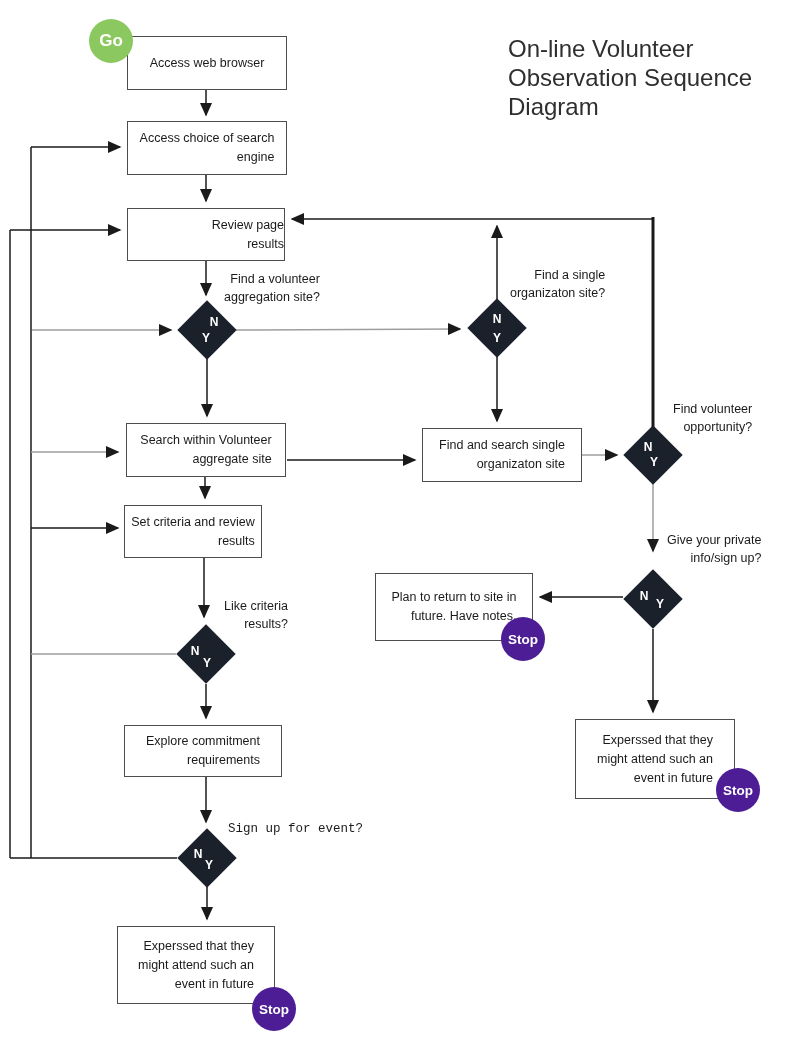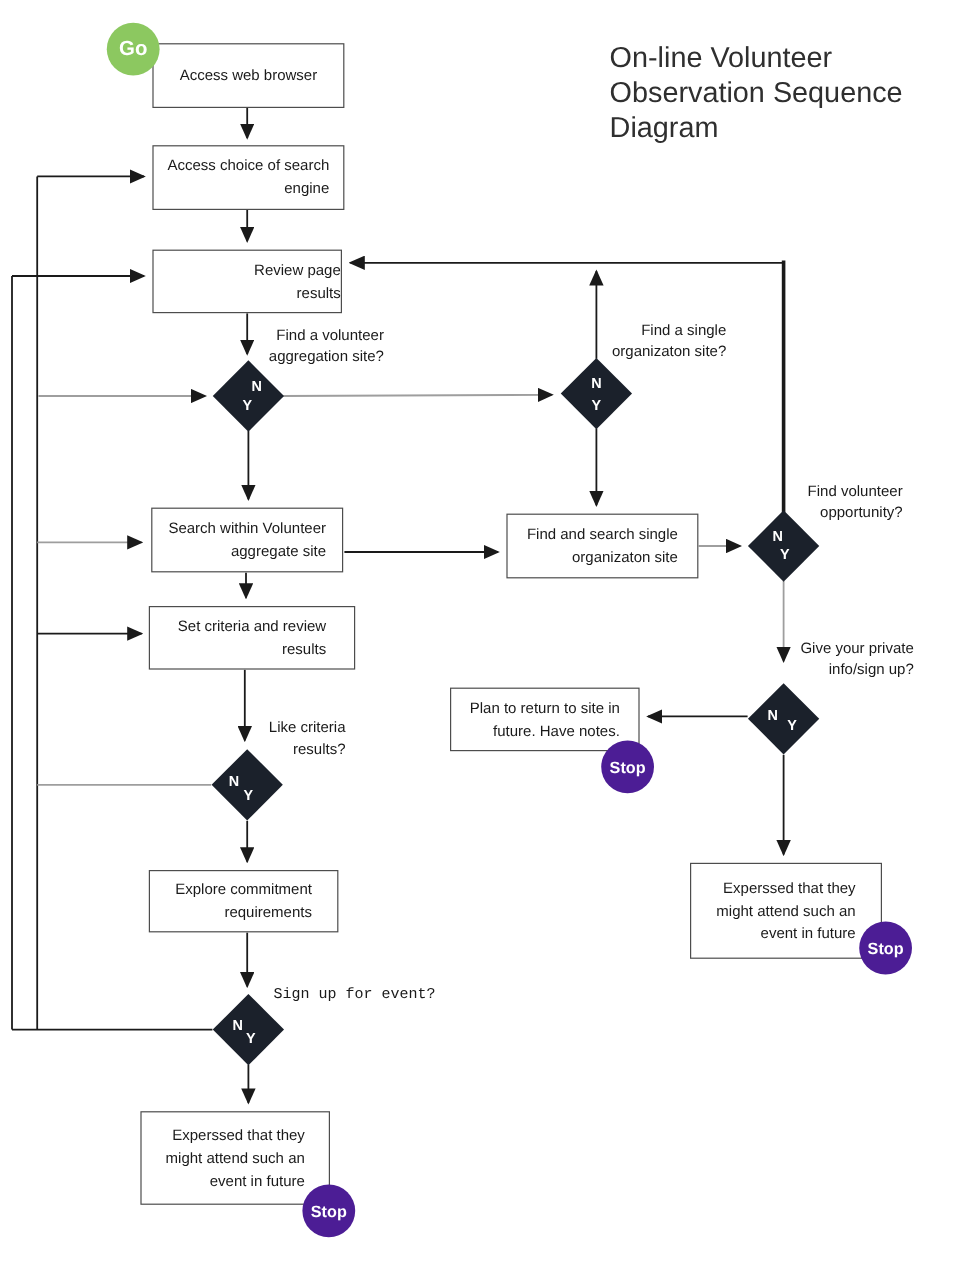--- a/index.html
+++ b/index.html
@@ -90,23 +90,23 @@
 Diagram</div>
 
   <div class="box" style="left:127px;top:36px;width:160px;height:54px;">Access web browser</div>
   <div class="box" style="left:127px;top:121px;width:160px;height:54px;">Access choice of search
 engine</div>
   <div class="box" style="left:127px;top:208px;width:158px;height:53px;padding-left:48px;">Review page results</div>
   <div class="box" style="left:126px;top:423px;width:160px;height:54px;">Search within Volunteer
 aggregate site</div>
   <div class="box" style="left:422px;top:428px;width:160px;height:54px;">Find and search single
 organizaton site</div>
-  <div class="box" style="left:124px;top:505px;width:172px;height:53px;">Set criteria and review
+  <div class="box" style="left:124px;top:505px;width:138px;height:53px;">Set criteria and review
 results</div>
-  <div class="box" style="left:375px;top:573px;width:158px;height:53px;">Plan to return to site in
+  <div class="box" style="left:375px;top:573px;width:158px;height:68px;">Plan to return to site in
 future. Have notes.</div>
   <div class="box" style="left:124px;top:725px;width:158px;height:52px;">Explore commitment
 requirements</div>
   <div class="box" style="left:575px;top:719px;width:160px;height:80px;">Experssed that they
 might attend such an
 event in future</div>
   <div class="box" style="left:117px;top:926px;width:158px;height:78px;">Experssed that they
 might attend such an
 event in future</div>
 

